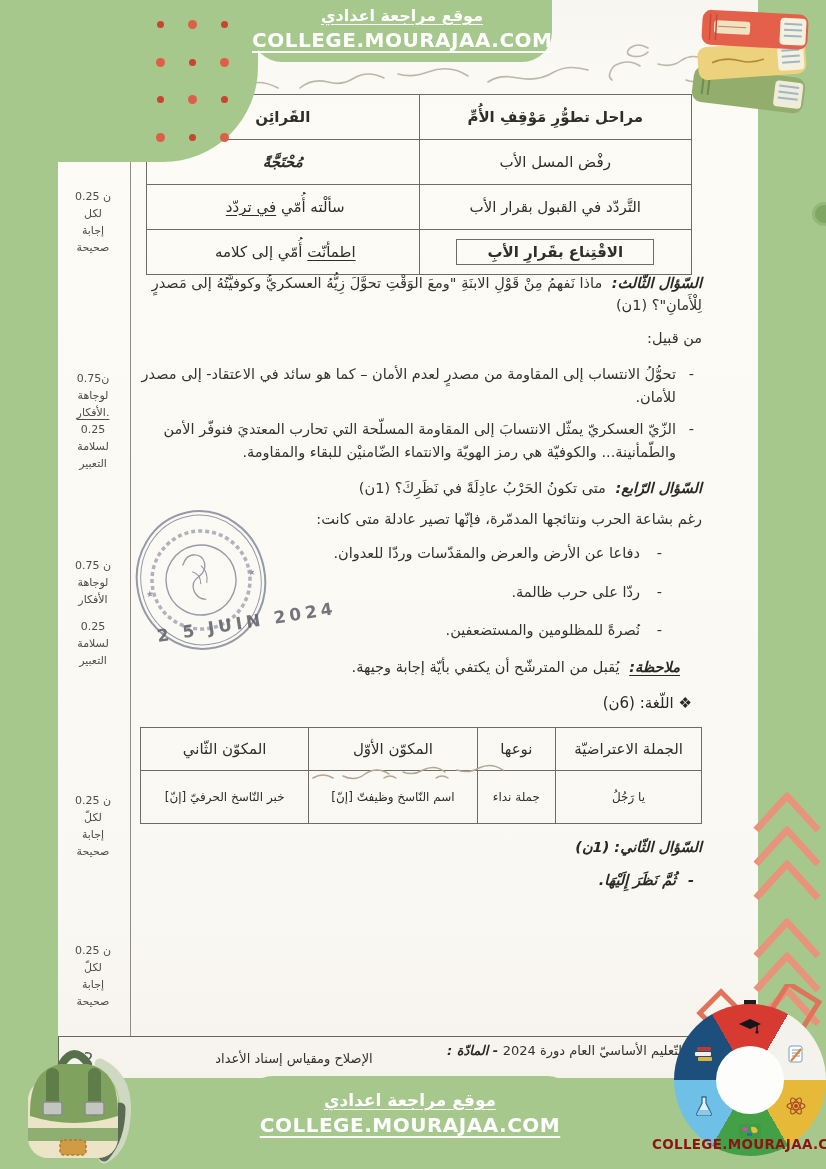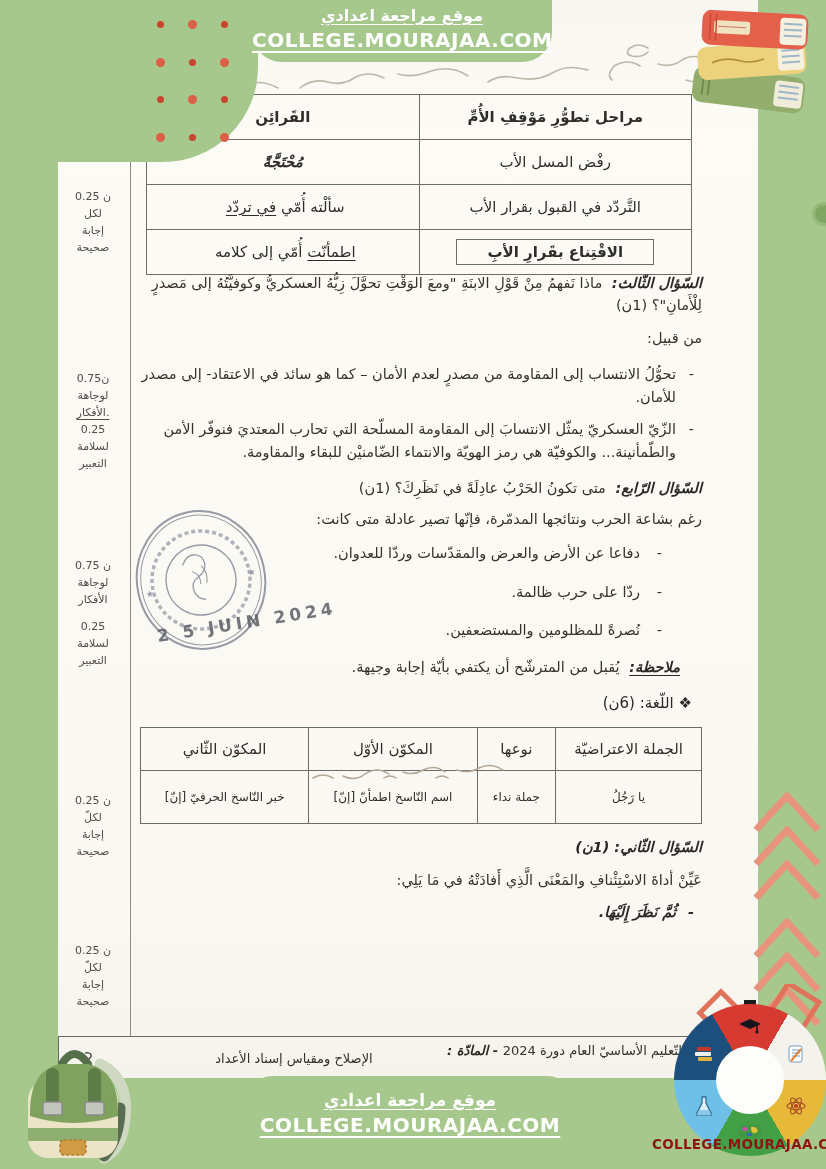--- a/index.html
+++ b/index.html
@@ -170,28 +170,27 @@
         <tbody>
             <tr>
           <td class="hdr" style="width:26%">الجملة الاعتراضيّة</td>
           <td class="hdr" style="width:14%">نوعها</td>
           <td class="hdr" style="width:30%">المكوّن الأوّل</td>
           <td class="hdr" style="width:30%">المكوّن الثّاني</td>
         </tr>
         <tr>
           <td style="height:40px">يا رَجُلُ</td>
           <td>جملة نداء</td>
-          <td>اسم النّاسخ اطمأنّ [إنّ]</td>
+          <td>اسم النّاسخ وظيفتّ [إنّ]</td>
           <td>خبر النّاسخ الحرفيّ [إنّ]</td>
         </tr>
       </tbody>
         </table>
 
       <p class="para b" style="margin:8px 0 10px">السّؤال الثّاني: (1ن)</p>
-      <p class="para" style="margin-bottom:10px">عَيِّنْ أداةَ الاسْتِئْنافِ والمَعْنَى الَّذِي أَفادَتْهُ في مَا يَلِي:</p>
       <div class="dash-item b">ثُمَّ نَظَرَ إِلَيْهَا.</div>
     </div>
 
     <div class="score" style="top:188px">
       <div>0.25 ن</div>
       <div>لكل</div>
       <div>إجابة</div>
       <div>صحيحة</div>
     </div>
     <div class="score" style="top:370px">

